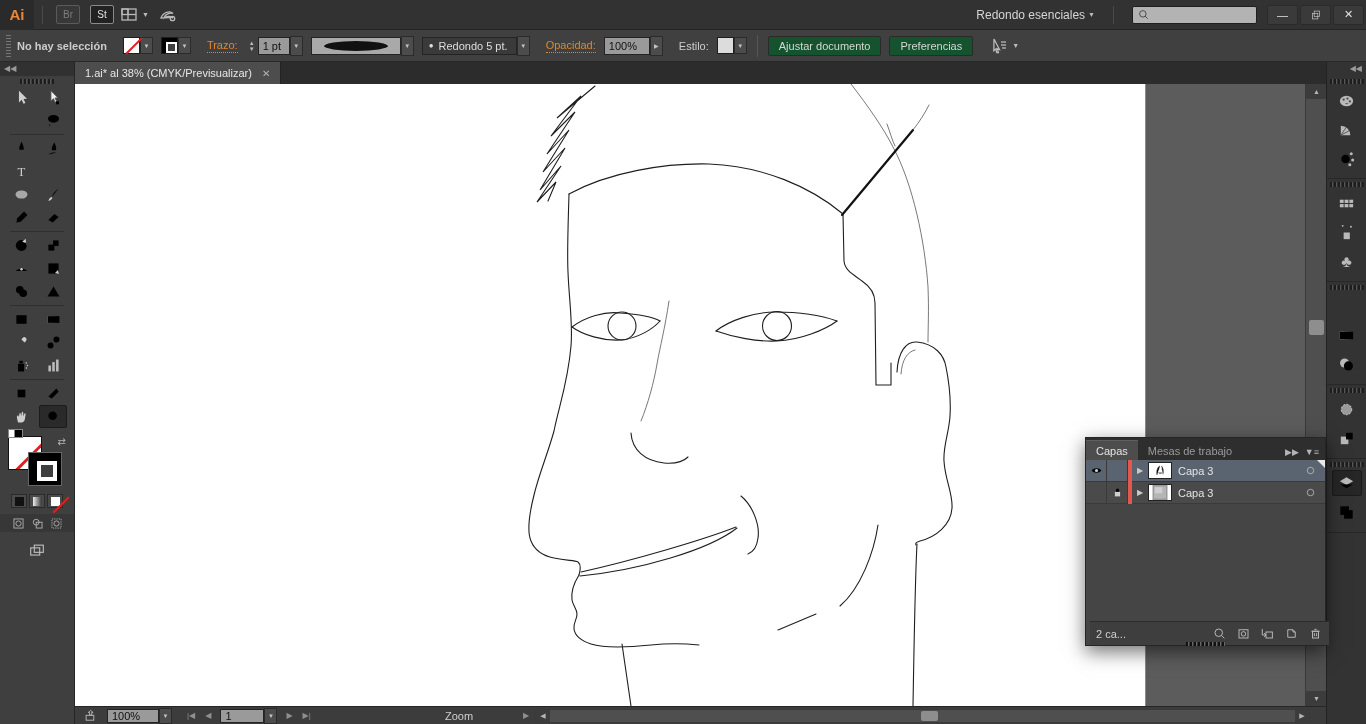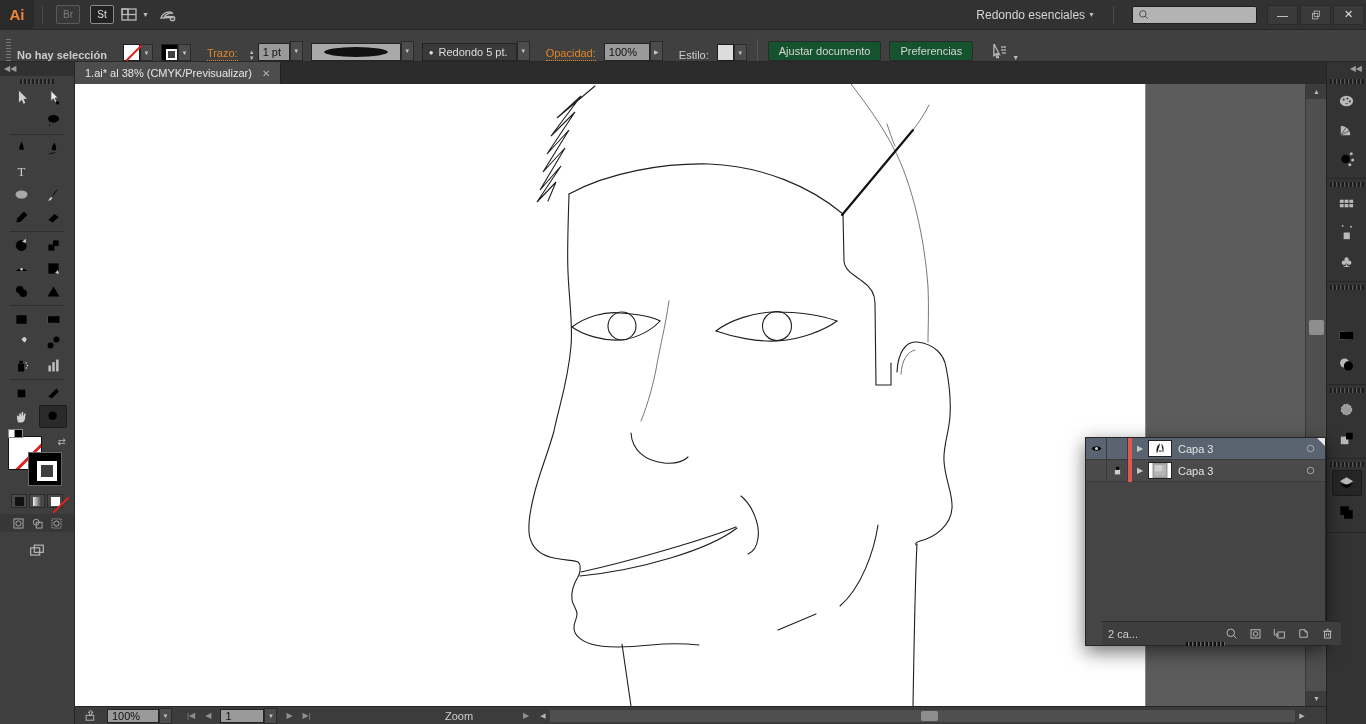--- a/index.html
+++ b/index.html
@@ -30,21 +30,21 @@
   #workspace-switcher { display:flex; align-items:center; padding:0 10px; }
   #search-box { width:125px; height:18px; background:#b3b3b3; border:1px solid #1f1f1f; border-radius:2px;
     display:flex; align-items:center; padding:0 4px; margin:0 10px; }
   #search-box .ic svg * { stroke:#3a3a3a; }
   #search-input { border:none; background:transparent; outline:none; width:100px; font-size:11px; color:#222; }
   .win-btn { width:31px; height:20px; display:flex; align-items:center; justify-content:center;
     color:#e3e3e3; font-size:11px; margin-right:2px; background:#3a3a3a; border:1px solid #2a2a2a; border-radius:2px; }
 
   
   #controlbar { left:0; top:30px; width:1366px; height:32px; background:#404040; border-bottom:1px solid #282828;
-    display:flex; align-items:flex-end; color:#cccccc; font-size:11px; }
+    display:flex; align-items:center; color:#cccccc; font-size:11px; }
   .swatch-box { width:17px; height:17px; border:1px solid #1e1e1e; background:#fff; position:relative; }
   .none-diag::after { content:""; position:absolute; left:-1px; top:7px; width:22px; height:2px;
     background:#d22; transform:rotate(-45deg); }
   .stroke-swatch { background:#000; }
   .stroke-swatch::after { content:""; position:absolute; left:4px; top:4px; width:7px; height:7px;
     border:2px solid #fff; background:#404040; }
   .dd-btn { width:13px; height:17px; background:#4c4c4c; border:1px solid #2b2b2b; color:#c3c3c3;
     font-size:6px; display:flex; align-items:center; justify-content:center; }
   .orange-label { color:#e0862a; border-bottom:1px dotted #e0862a; padding-bottom:1px; }
   .field { height:18px; background:#9a9a9a; border:1px solid #242424; color:#111; font-size:11px;
@@ -130,21 +130,21 @@
   .layer-row { height:22px; display:flex; align-items:center; background:#4a4a4a; border-bottom:1px solid #3a3a3a; position:relative; color:#e3e3e3; }
   .layer-row.selected { background:#5a6370; }
   .lr-eye, .lr-lock { width:21px; height:22px; border-right:1px solid #3a3a3a; display:flex; align-items:center; justify-content:center; }
   .lr-eye svg, .lr-lock svg { width:13px; height:13px; }
   .lr-color { width:4px; height:22px; }
   .lr-expand { width:16px; text-align:center; color:#c9c9c9; font-size:8px; }
   .lr-thumb { width:24px; height:17px; background:#fff; border:1px solid #222; margin-right:6px; }
   .lr-target { margin-left:auto; margin-right:8px; width:13px; height:13px; }
   .lr-target svg { width:13px; height:13px; }
   .sel-corner { position:absolute; right:0; top:0; width:0; height:0; border-left:8px solid transparent; border-top:8px solid #e8e8e8; }
-  #lp-bottom { position:absolute; left:16px; bottom:0; width:100%; height:24px; background:#3e3e3e; border-top:1px solid #2b2b2b;
+  #lp-bottom { position:absolute; left:4px; bottom:0; width:100%; height:24px; background:#3e3e3e; border-top:1px solid #2b2b2b;
     display:flex; align-items:center; color:#cfcfcf; padding:0 6px;justify-content:flex-end; }
   #lp-actions { margin-left:auto; display:flex; gap:9px; }
   #lp-actions .ic { width:15px; height:15px; }
   #lp-grip { position:absolute; left:50%; bottom:-1px; transform:translateX(-50%); width:40px; height:4px;
     background:repeating-linear-gradient(90deg,#111 0 2px,#666 2px 3px,transparent 3px 4px); }
 </style>
 </head>
 <body>
 
 <div id="menubar" class="abs">
@@ -669,20 +669,28 @@
           <svg viewBox="0 0 20 20" xmlns="http://www.w3.org/2000/svg">
             <rect x="3.5" y="3.5" width="9" height="9"></rect>
             <rect x="7.5" y="7.5" width="9" height="9"></rect>
           </svg>
         </div>
       </div>
     </div>
 </div>
 
 <div id="layers-panel" class="abs">
+  <div id="lp-header">
+    <div class="lp-tab active">Capas</div>
+    <div class="lp-tab">Mesas de trabajo</div>
+    <div id="lp-header-right">
+      <span>▶▶</span>
+      <span>▼≡</span>
+    </div>
+  </div>
   <div>
       <div class="layer-row selected">
         <div class="lr-eye">
           <svg viewBox="0 0 20 20" xmlns="http://www.w3.org/2000/svg">
             <path d="M2.5,10 C6,5.5 14,5.5 17.5,10 C14,14.5 6,14.5 2.5,10 Z"></path>
             <circle cx="10" cy="10" r="2.4" fill="#cfcfcf" stroke="none"></circle>
           </svg>
         </div>
         <div class="lr-lock"></div>
         <div class="lr-color" style="background: rgb(226, 87, 78);"></div>

